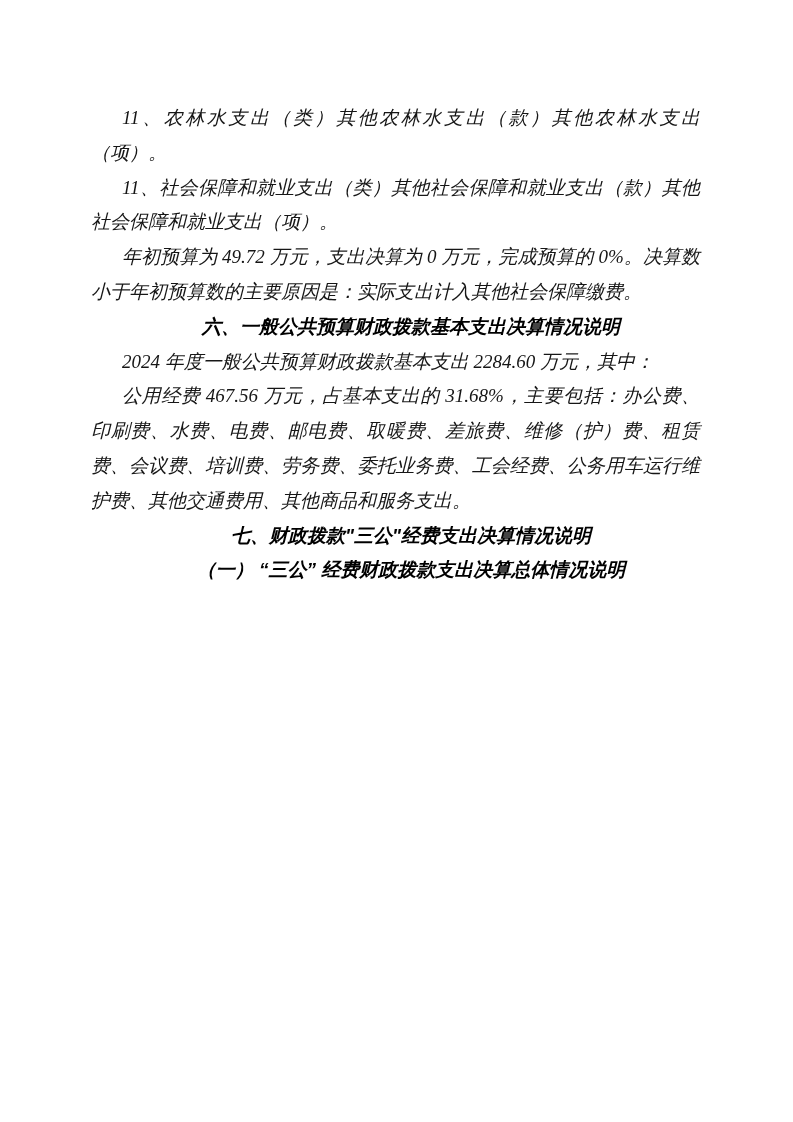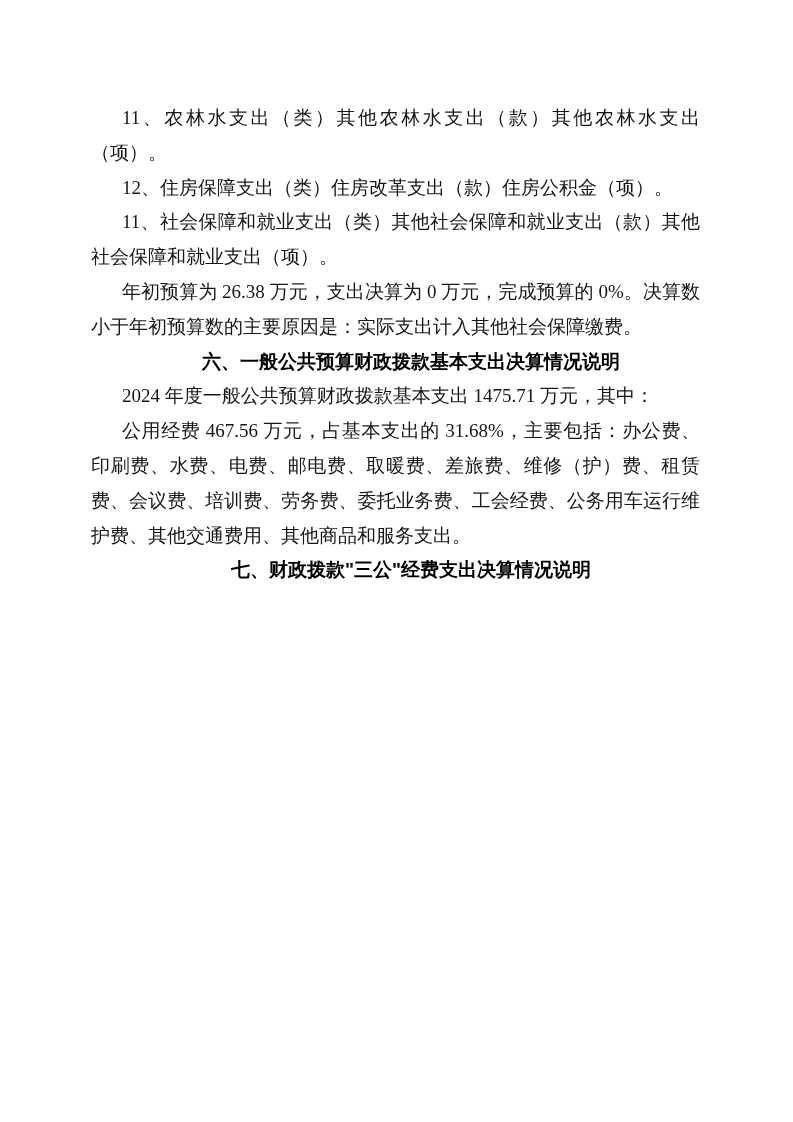--- a/index.html
+++ b/index.html
@@ -8,20 +8,21 @@
     background: #ffffff;
   }
   .page {
     position: relative;
     width: 793px;
     height: 1122px;
     background: var(--page-bg, #ffffff);
     overflow: hidden;
     box-sizing: border-box;
     padding: 101px 93px 8px 91px;
+    font-style: italic;
   }
   .para {
     margin: 0;
     padding: 0;
     font-size: 19px;
     line-height: 34.8px;
     text-indent: 31px;
     text-align: justify;
     color: var(--body-color, #161616);
     font-family: "Liberation Serif", "DejaVu Serif", serif;
@@ -33,21 +34,21 @@
     color: var(--heading-color, #000000);
     text-align: center;
   }
 </style>
 </head>
 <body>
 
 <div class="page">
   <div>
       <p class="para body">11、农林水支出（类）其他农林水支出（款）其他农林水支出（项）。</p>
-      <p class="para body">12、住房保障支出（类）住房改革支出（款）住房公积金（项）。</p>
       <p class="para body">11、社会保障和就业支出（类）其他社会保障和就业支出（款）其他社会保障和就业支出（项）。</p>
-      <p class="para body">年初预算为 26.38 万元，支出决算为 0 万元，完成预算的 0%。决算数小于年初预算数的主要原因是：实际支出计入其他社会保障缴费。</p>
+      <p class="para body">年初预算为 49.72 万元，支出决算为 0 万元，完成预算的 0%。决算数小于年初预算数的主要原因是：实际支出计入其他社会保障缴费。</p>
       <p class="para heading">六、一般公共预算财政拨款基本支出决算情况说明</p>
-      <p class="para body">2024 年度一般公共预算财政拨款基本支出 1475.71 万元，其中：</p>
+      <p class="para body">2024 年度一般公共预算财政拨款基本支出 2284.60 万元，其中：</p>
       <p class="para body">公用经费 467.56 万元，占基本支出的 31.68%，主要包括：办公费、印刷费、水费、电费、邮电费、取暖费、差旅费、维修（护）费、租赁费、会议费、培训费、劳务费、委托业务费、工会经费、公务用车运行维护费、其他交通费用、其他商品和服务支出。</p>
       <p class="para heading">七、财政拨款"三公"经费支出决算情况说明</p>
+      <p class="para heading">（一） “三公” 经费财政拨款支出决算总体情况说明</p>
     </div>
 </div>
 
 </body></html>

